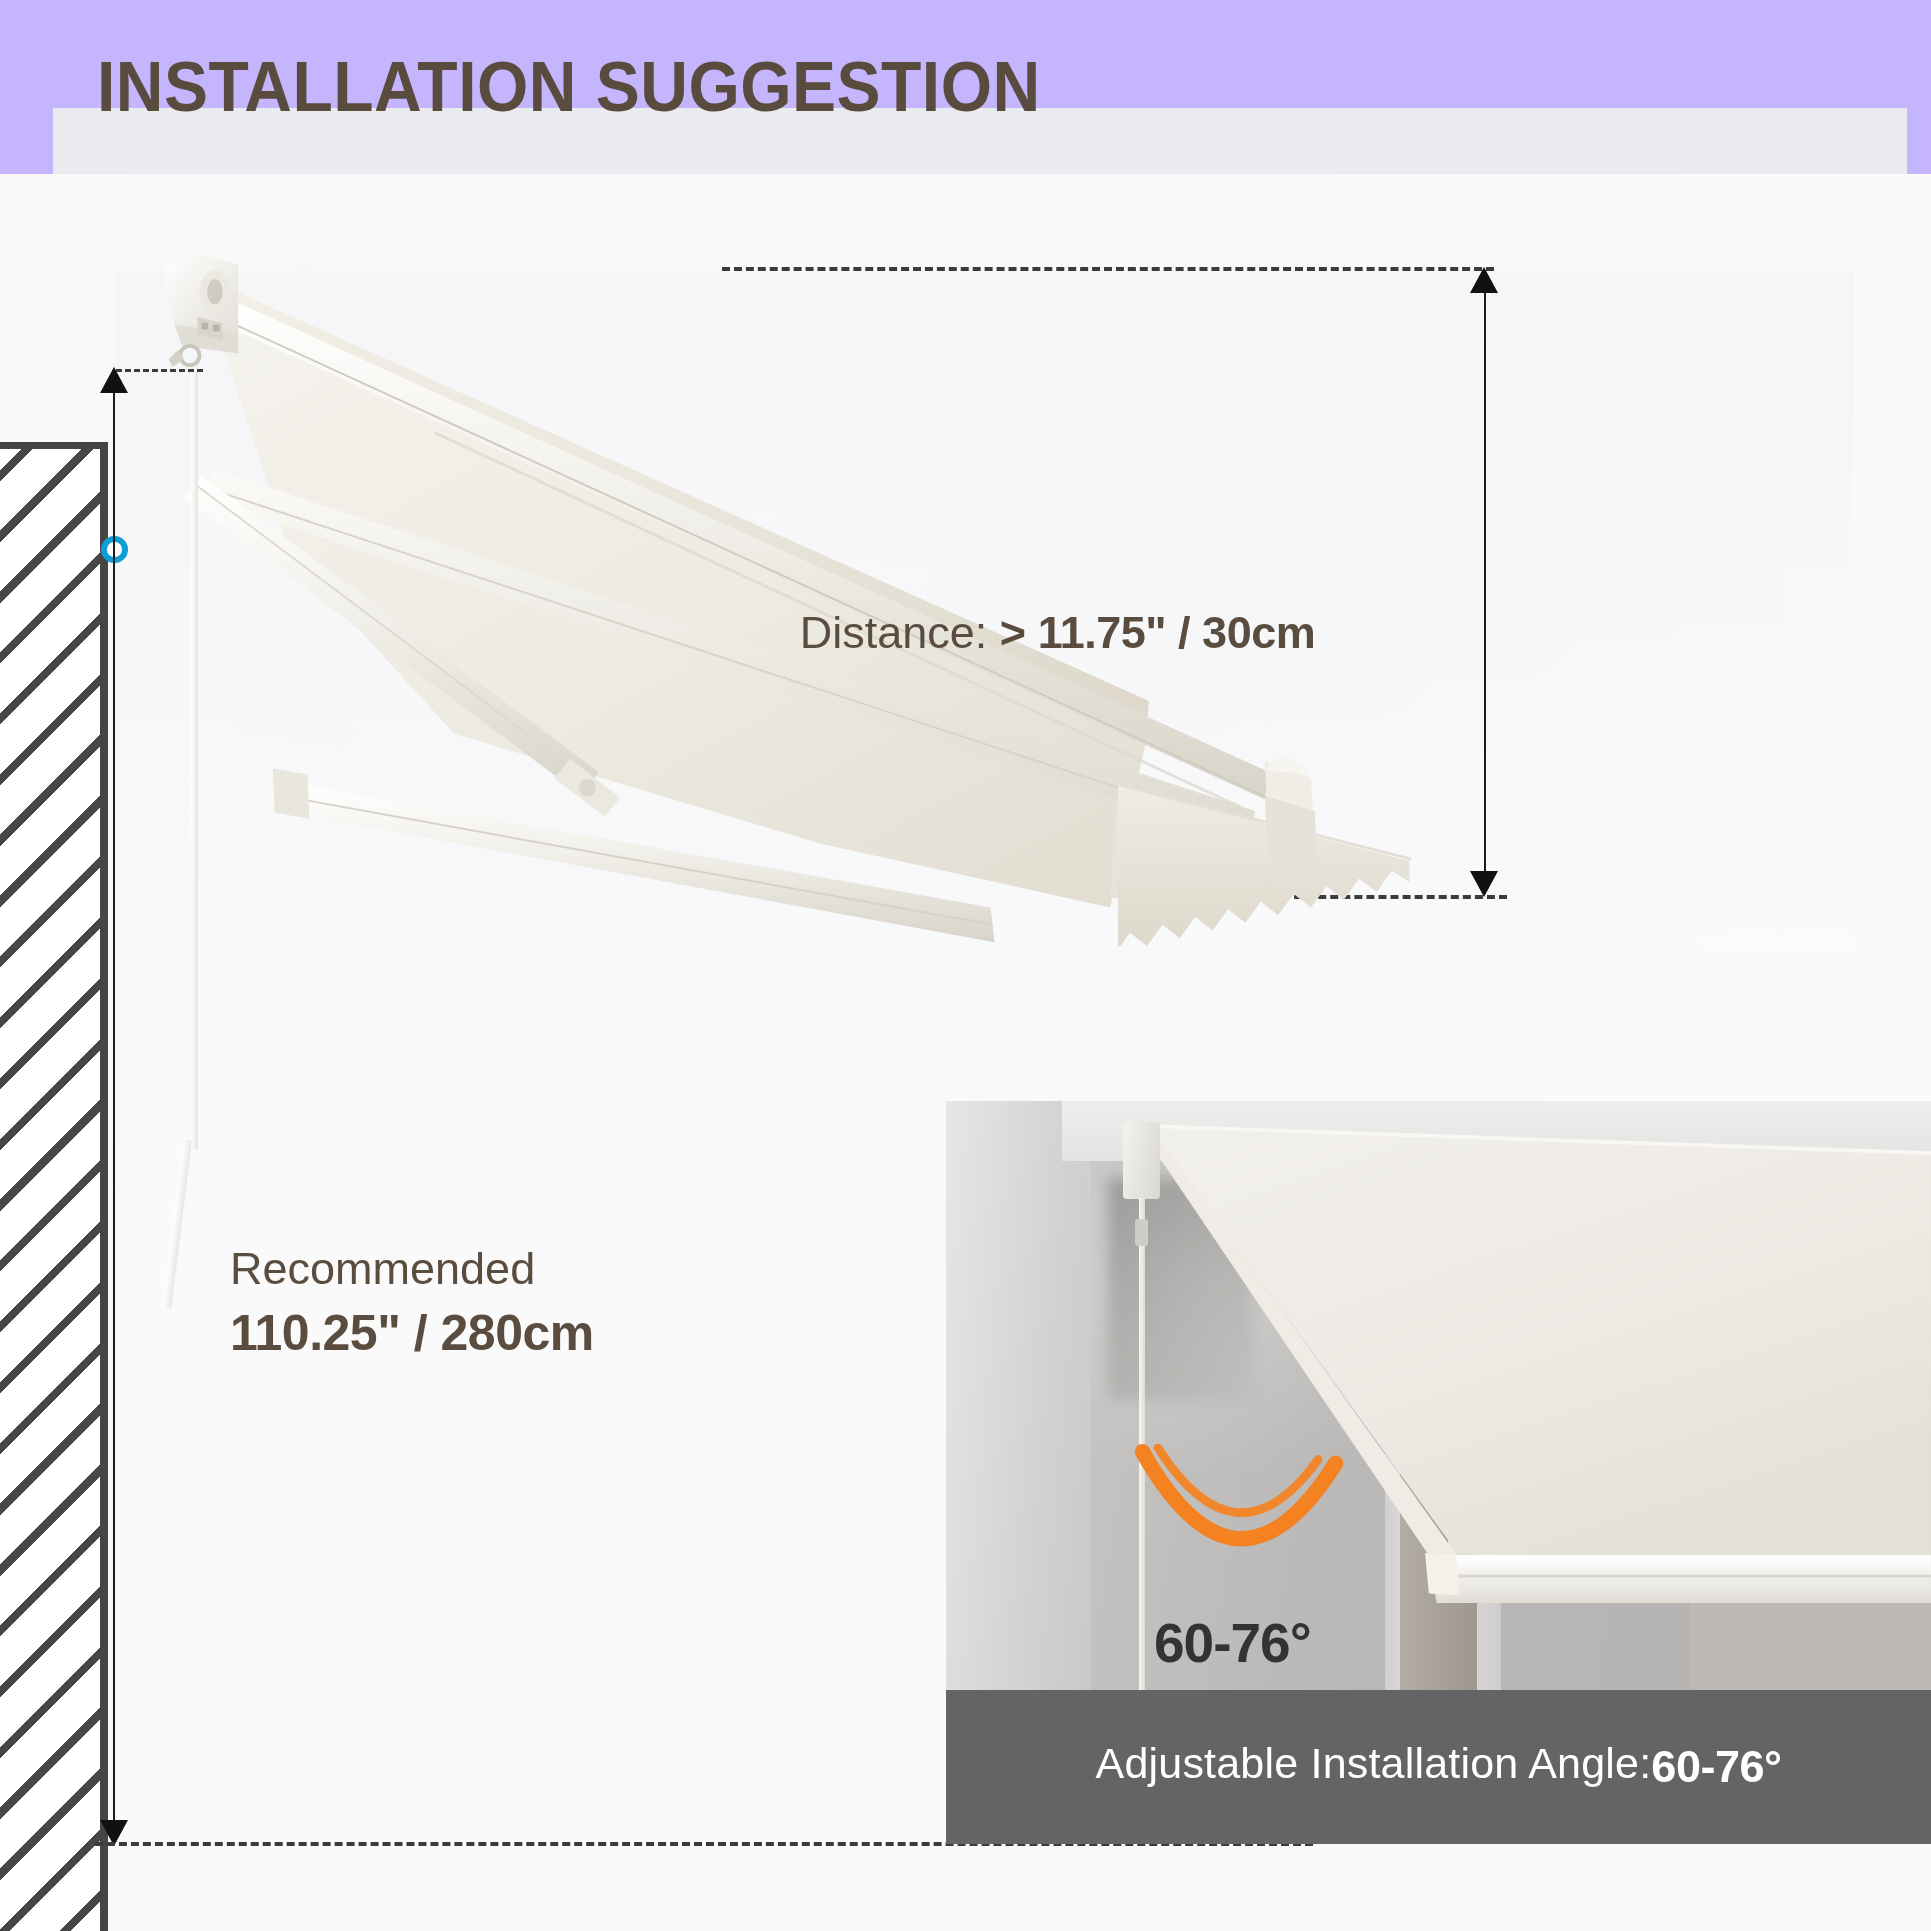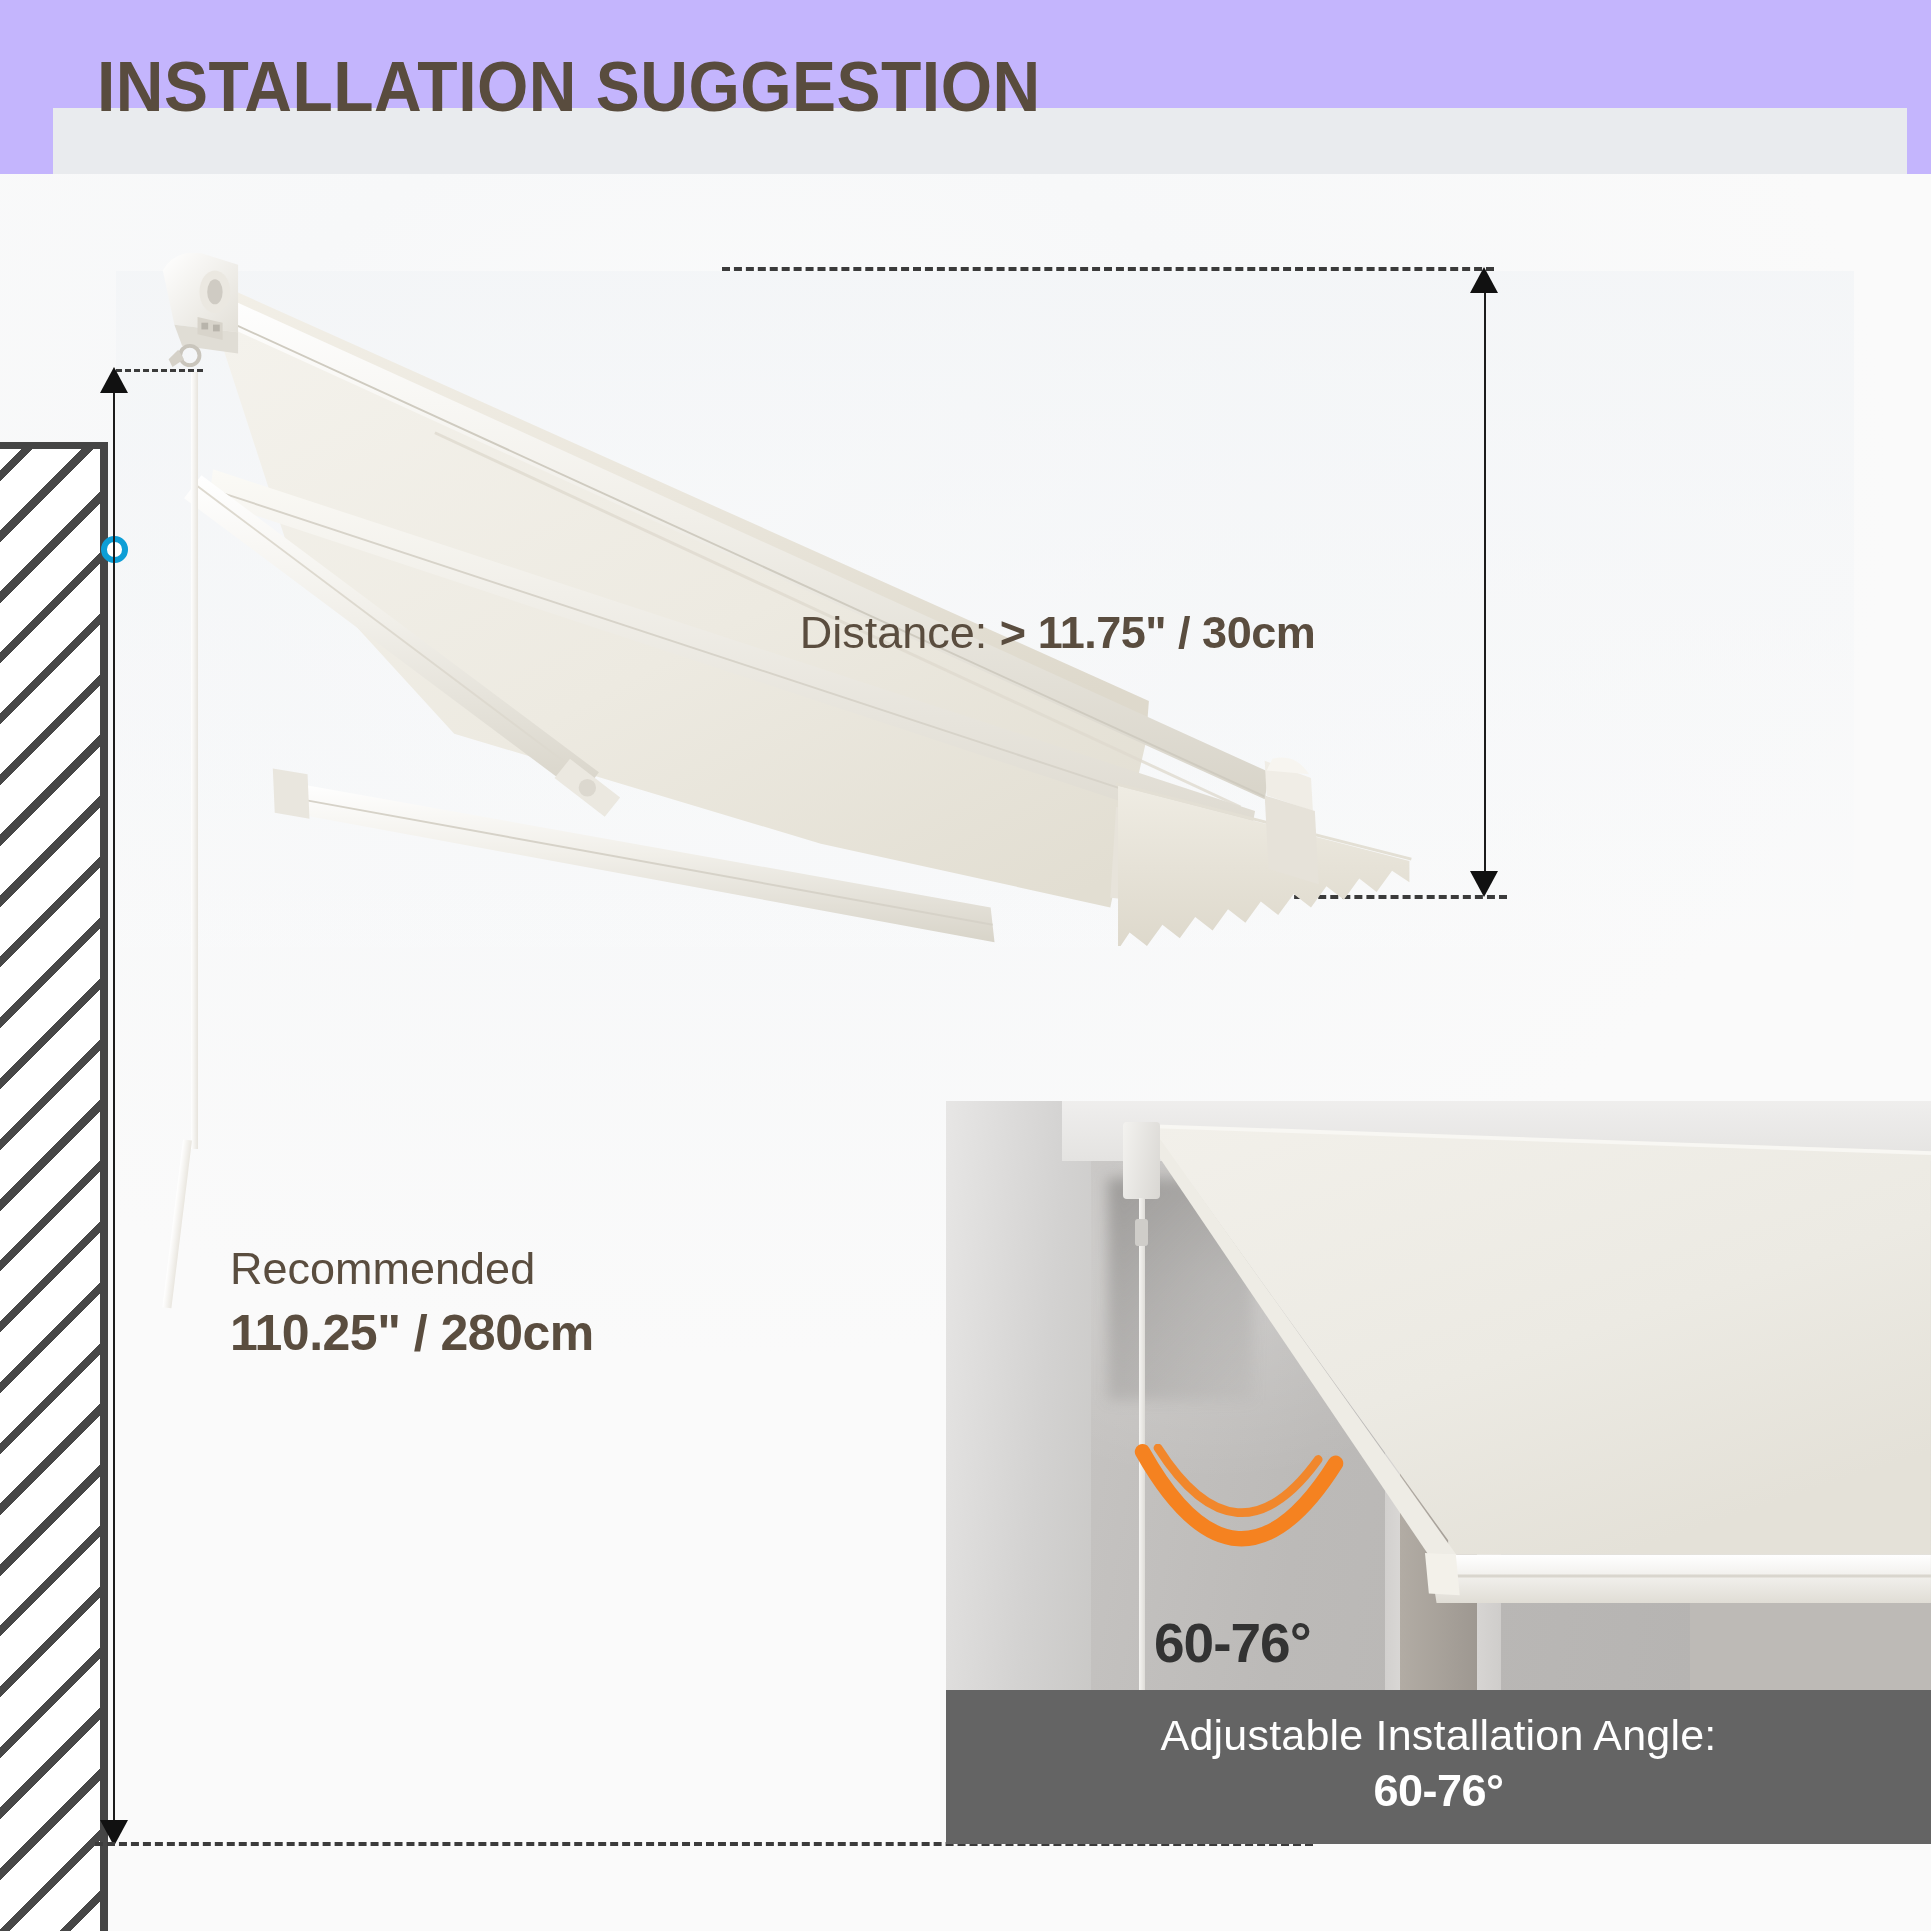--- a/index.html
+++ b/index.html
@@ -228,21 +228,20 @@
 
   #inset-caption {
     position: absolute;
     left: 946px;
     top: 1516px;
     width: 985px;
     height: 154px;
     background: #646464;
     color: #ffffff;
     display: flex;
-    flex-direction: column;
     align-items: center;
     justify-content: center;
     box-sizing: border-box;
     padding-bottom: 5.8px;
     text-align: center;
   }
   #inset-caption .line1 {
     font-size: 43px;
     font-weight: 300;
     letter-spacing: 0.2px;

